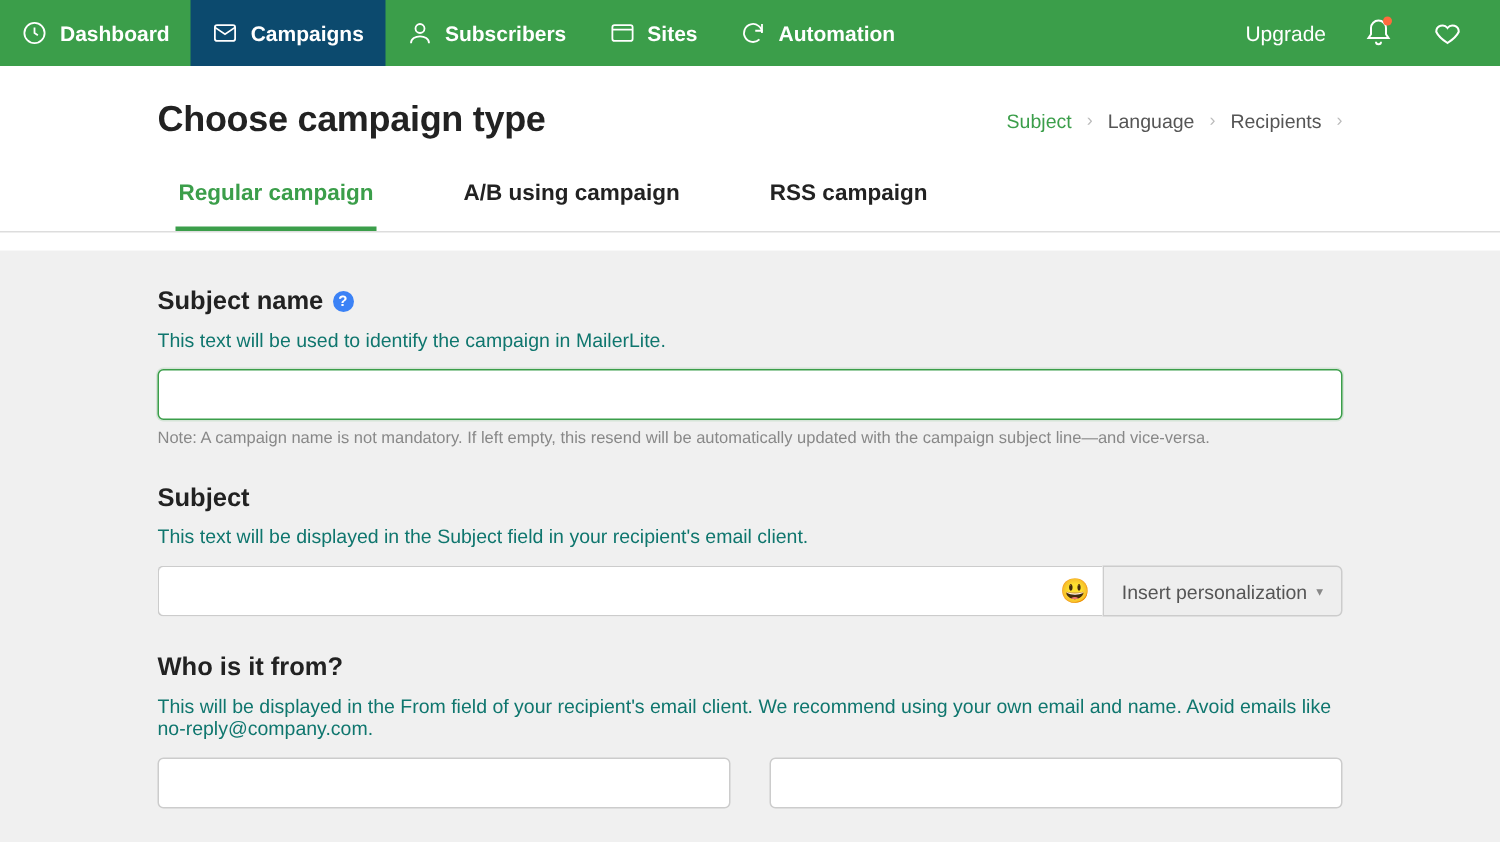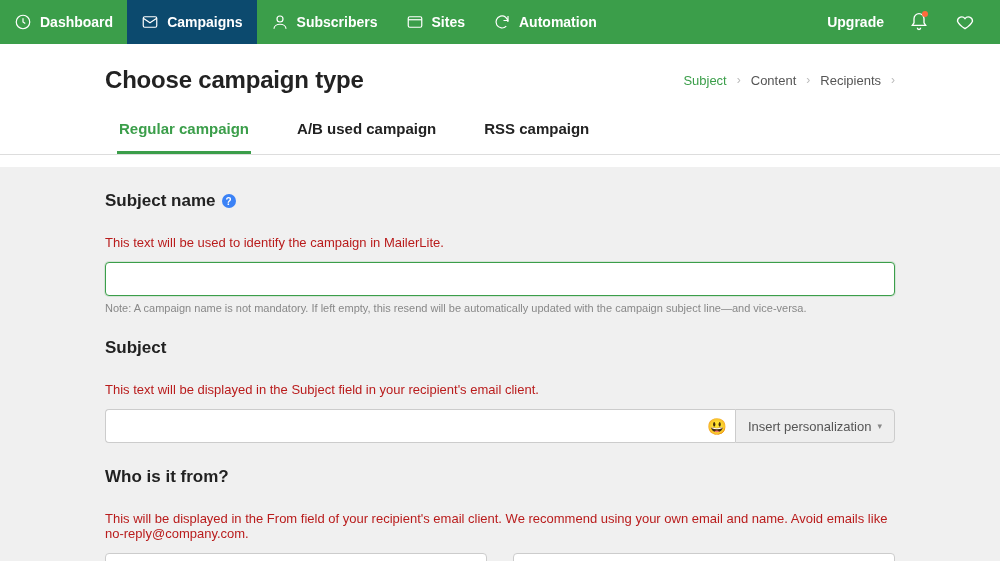--- a/index.html
+++ b/index.html
@@ -30,21 +30,21 @@
     font-weight: 600;
     cursor: pointer;
     color: #fff;
     text-align: center;
   }
   .nav-item.active { background: #0c4a6e; }
   .nav-item .ico { width: 18px; height: 18px; display: inline-flex; align-items: center; justify-content: center; }
   .nav-item svg { stroke: #fff; fill: none; stroke-width: 1.6; }
   .nav-spacer { flex: 1; }
   .nav-right { display: flex; align-items: center; gap: 24px; padding-right: 8px; }
-  .upgrade { font-weight: 700; cursor: pointer; margin-left: 26px; }
+  .upgrade { font-weight: 400; cursor: pointer; margin-left: 26px; }
   .icon-btn { width: 22px; height: 22px; display: inline-flex; align-items: center; justify-content: center; cursor: pointer; position: relative; }
   .icon-btn svg { stroke: #fff; fill: none; stroke-width: 1.6; }
   .notif-dot { position: absolute; top: 0; right: 2px; width: 6px; height: 6px; background: #ff6a3d; border-radius: 50%; }
 
   
   .page-head {
     background: #fff;
     padding: 22px 0 12px 0;
   }
   .container { max-width: 930px; margin: 0 auto; padding: 0 70px; }
@@ -64,21 +64,21 @@
     align-items: center;
     gap: 10px;
     font-size: 13px;
     color: #555;
   }
   .breadcrumb .step { cursor: pointer; }
   .breadcrumb .step.active { color: #3b9e4a; }
   .breadcrumb .chev { color: #bbb; font-size: 12px; }
   .tabs {
     display: flex;
-    gap: 44px;
+    gap: 56px;
     margin-top: 26px;
     padding-left: 12px;
   }
   .tab {
     padding: 0 2px 14px 2px;
     font-size: 15px;
     font-weight: 700;
     color: #222;
     cursor: pointer;
     border-bottom: 3px solid transparent;
@@ -102,22 +102,22 @@
     gap: 6px;
   }
   .help-icon {
     width: 14px; height: 14px; border-radius: 50%;
     background: #3b82f6; color: #fff; font-size: 10px; font-weight: 700;
     display: inline-flex; align-items: center; justify-content: center;
     cursor: pointer;
   }
   .section-desc {
     font-size: 13px;
-    color: #b91c1c;
-    margin-top: 24px;
+    color: #0f766e;
+    margin-top: 8px;
   }
   .section-note {
     font-size: 11px;
     color: #888;
     margin-top: 6px;
   }
   .text-input {
     width: 100%;
     height: 34px;
     border: 1px solid #ccc;
@@ -242,29 +242,29 @@
   </div>
 </div>
 
 <div class="page-head">
   <div class="container">
     <div class="headrow">
       <h1 class="page-title">Choose campaign type</h1>
       <div class="breadcrumb">
         <span class="step active">Subject</span>
         <span class="chev">›</span>
-        <span class="step">Content</span>
+        <span class="step">Language</span>
         <span class="chev">›</span>
         <span class="step">Recipients</span>
         <span class="chev">›</span>
       </div>
     </div>
     <div class="tabs">
       <div class="tab active">Regular campaign</div>
-      <div class="tab">A/B used campaign</div>
+      <div class="tab">A/B using campaign</div>
       <div class="tab">RSS campaign</div>
     </div>
   </div>
   <div class="tabline"></div>
 </div>
 
 <div class="formbody">
   <div class="container">
 
     <div class="section">

